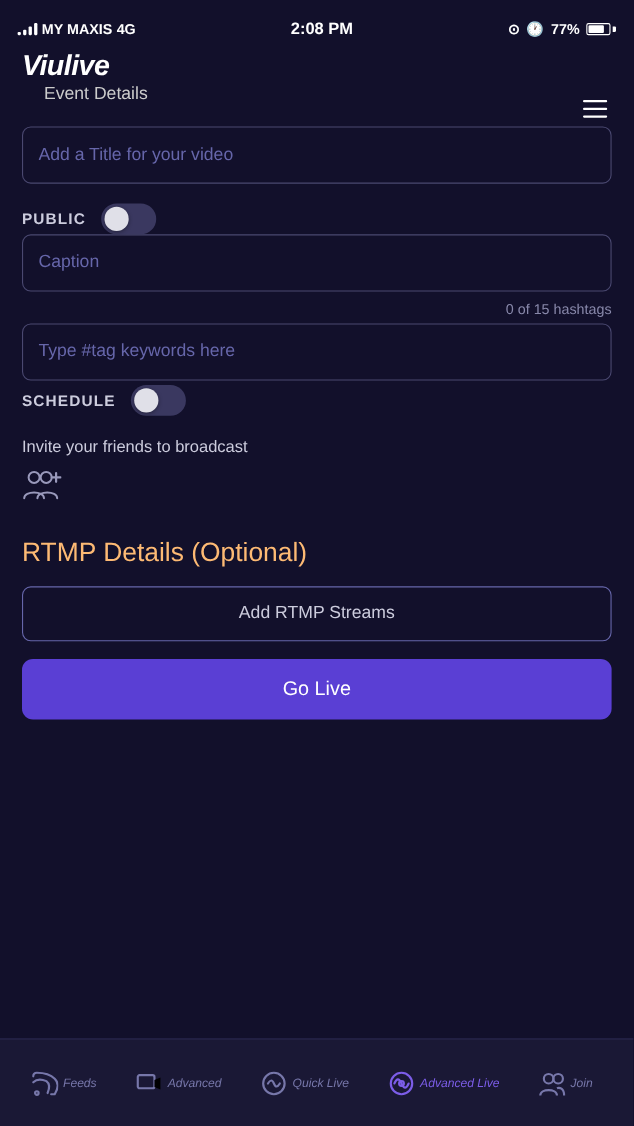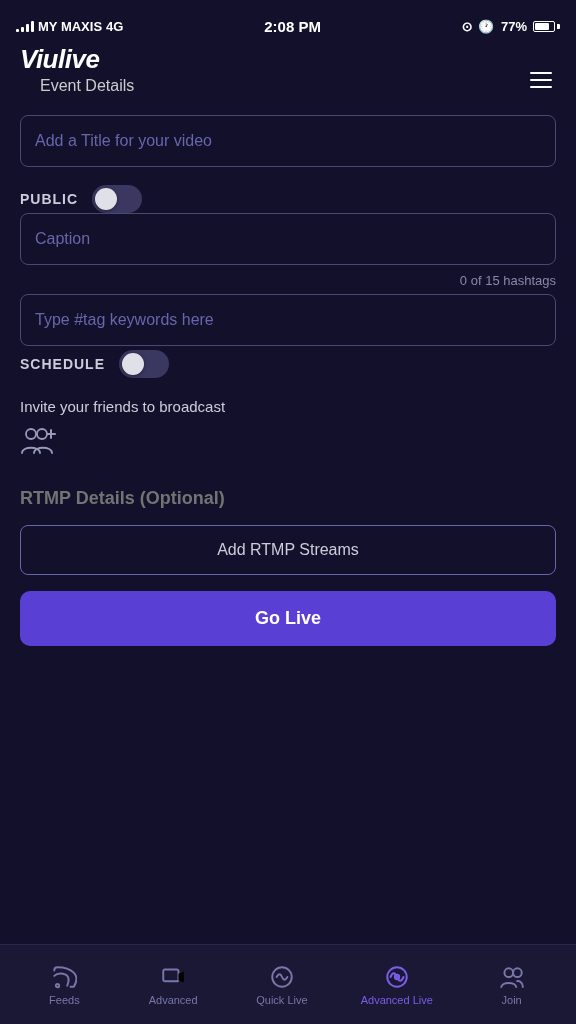--- a/index.html
+++ b/index.html
@@ -69,21 +69,21 @@
       height: 5px;
       background: #fff;
       border-radius: 0 1px 1px 0;
     }
 
     
     .header {
       padding: 8px 20px 4px 20px;
       display: flex;
       justify-content: space-between;
-      align-items: center;
+      align-items: flex-end;
     }
     .logo {
       font-size: 26px;
       font-weight: 800;
       color: #ffffff;
       font-style: italic;
       letter-spacing: -0.5px;
     }
     .hamburger {
       display: flex;
@@ -211,23 +211,23 @@
       margin-bottom: 10px;
     }
     .invite-icon {
       font-size: 30px;
       color: #9999bb;
       cursor: pointer;
     }
 
     
     .rtmp-title {
-      font-size: 18px;
-      font-weight: 700;
-      color: #737373;
+      font-size: 24px;
+      font-weight: 400;
+      color: #fdba74;
       margin-bottom: 16px;
     }
 
     .add-rtmp-btn {
       width: 100%;
       background: transparent;
       border: 1.5px solid #6666aa;
       border-radius: 8px;
       padding: 15px;
       color: #ccccdd;
@@ -238,43 +238,43 @@
     }
 
     .go-live-btn {
       width: 100%;
       background: #5a3fd4;
       border: none;
       border-radius: 10px;
       padding: 17px;
       color: #ffffff;
       font-size: 18px;
-      font-weight: 700;
+      font-weight: 400;
       cursor: pointer;
       font-family: inherit;
       margin-bottom: 10px;
     }
 
     
     .bottom-nav {
       height: 80px;
       background: #1a1835;
       border-top: 1px solid #2a2850;
       display: flex;
       align-items: center;
       justify-content: space-around;
       padding: 0 10px;
     }
     .nav-item {
       display: flex;
-      flex-direction: column;
       align-items: center;
       gap: 4px;
       cursor: pointer;
       min-width: 60px;
+      font-style: italic;
     }
     .nav-label {
       font-size: 11px;
       color: #7777aa;
     }
     .nav-label.active { color: #7c5de8; }
 
     
     .nav-svg { width: 26px; height: 26px; }
     .nav-svg path, .nav-svg rect, .nav-svg circle, .nav-svg polyline, .nav-svg line {

